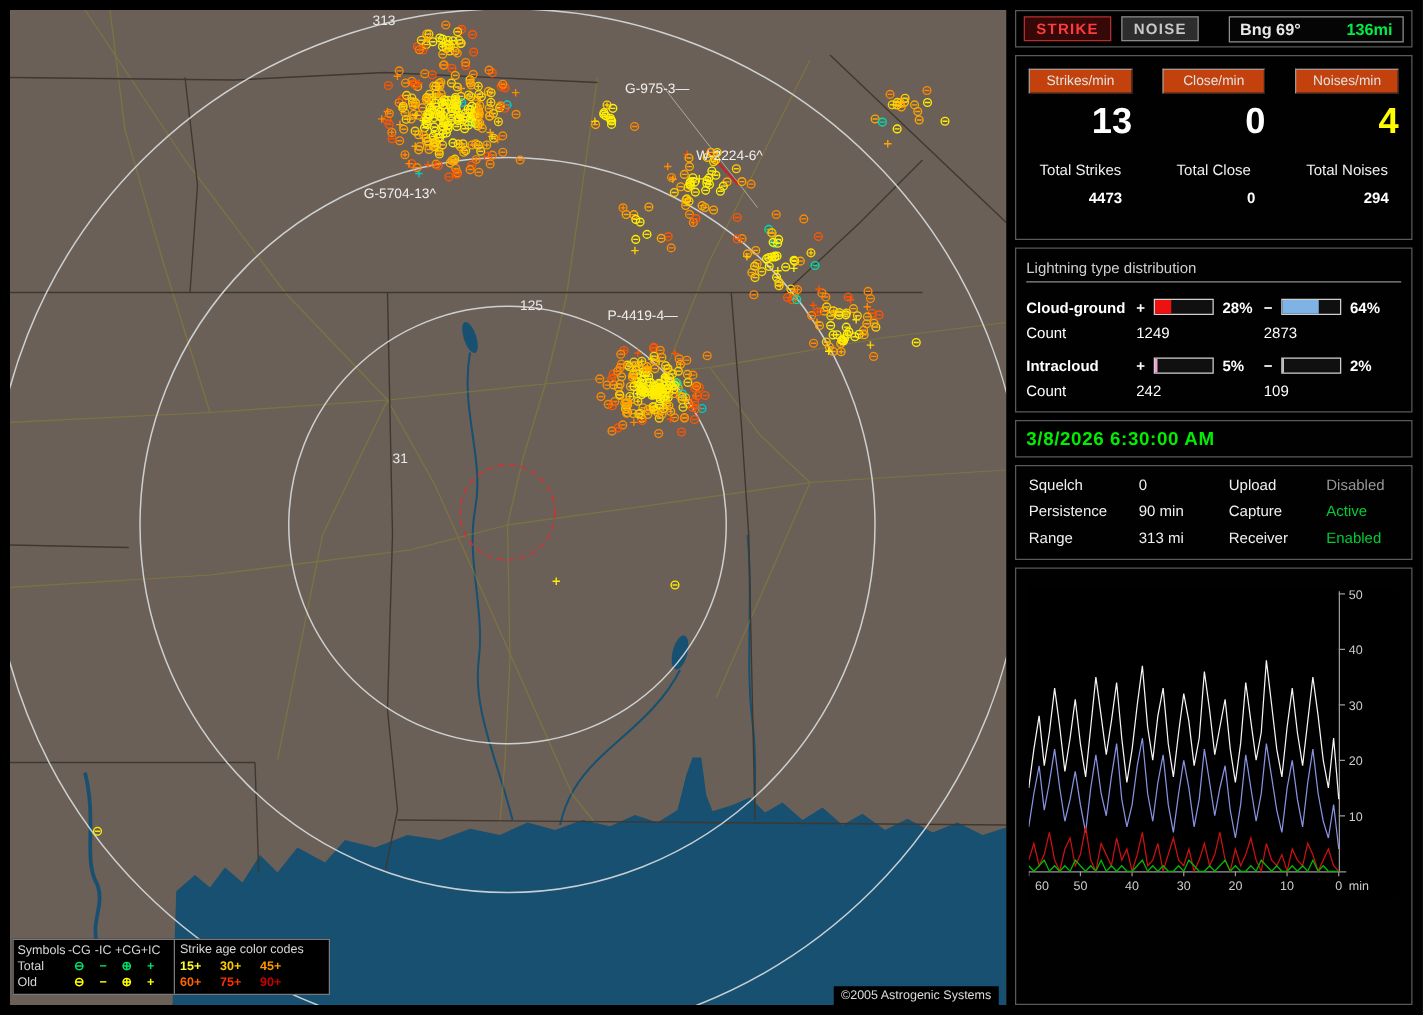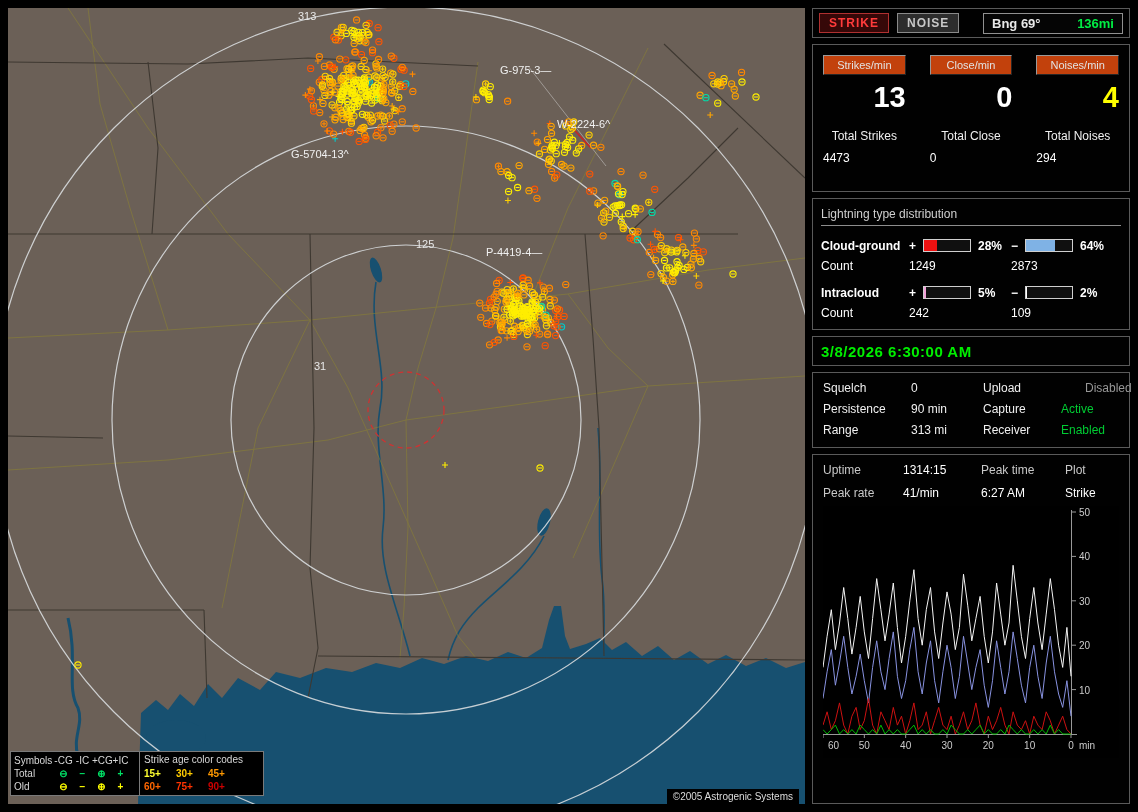--- a/index.html
+++ b/index.html
@@ -39,40 +39,40 @@
     justify-content:space-between;width:122px;padding:2px 8px;font-weight:bold;font-size:13px;}
   .bearing .rng{color:#00ee44;}
 
   #p-rates{height:148px;padding:10px 8px 6px;}
   .rate-grid{display:grid;grid-template-columns:1fr 1fr 1fr;column-gap:24px;padding:0 2px;}
   .rate-btn{background:#c2410c;border:1px solid;border-color:#9a9a9a #262626 #262626 #9a9a9a;
     color:#e2e2e2;font-size:11px;text-align:center;padding:3px 0;}
   .rate-val{font-size:29px;font-weight:bold;text-align:right;margin-top:6px;color:#fff;}
   .rate-val.yellow{color:#ffff00;}
   .rate-total-label{text-align:center;margin-top:15px;font-size:12px;color:#f0f0f0;}
-  .rate-total-val{text-align:left;padding-right:8px;margin-top:8px;color:#fff;}
+  .rate-total-val{text-align:right;padding-right:8px;margin-top:8px;color:#fff;font-weight:bold;}
 
   #p-dist{height:132px;padding:8px 8px 4px;}
   .dist-title{color:#cfcfcf;padding-bottom:4px;border-bottom:1px solid #8d8d8d;margin-bottom:9px;}
   .dist-row{display:grid;grid-template-columns:88px 14px 50px 38px 14px 50px 1fr;align-items:center;height:21px;}
   .dist-row.ic{margin-top:7px;}
   .dist-label{font-weight:bold;color:#fff;}
   .sign{font-weight:bold;color:#fff;}
   .bar{width:46px;height:11px;border:1px solid #cfcfcf;background:#101010;position:relative;display:inline-block;}
   .bar i{position:absolute;left:0;top:0;bottom:0;display:block;}
   .pct{font-weight:bold;color:#fff;padding-left:5px;}
   .count-row{display:grid;grid-template-columns:88px 102px 1fr;align-items:center;height:19px;color:#fff;}
 
   #p-clock{height:30px;display:flex;align-items:center;padding:0 8px;color:#00ee00;
     font-weight:bold;font-size:15px;letter-spacing:.5px;}
 
   #p-settings{height:76px;padding:8px 10px;}
   .set-grid{display:grid;grid-template-columns:88px 72px 78px 1fr;row-gap:7px;}
   .set-grid span{color:#f0f0f0;}
-  .val-disabled{color:#979797 !important;margin-left:24px;}
+  .val-disabled{color:#979797 !important;}
   .val-active{color:#00cc33 !important;}
 
   #p-status{flex:1;padding:8px 10px 2px;}
   .stat-grid{display:grid;grid-template-columns:80px 78px 84px 1fr;row-gap:9px;}
   .stat-grid .lab{color:#c9c9c9;}
   .stat-grid .val{color:#fff;}
   .trend-head{margin-top:13px;display:flex;gap:16px;}
   .trend-head .lab{color:#c9c9c9;}
   .trend-head .val{color:#fff;}
   #trend-wrap{margin-top:6px;}
@@ -2715,31 +2715,20 @@
         <span class="val-active">Active</span>
 
         <span>Range</span>
         <span>313 mi</span>
         <span>Receiver</span>
         <span class="val-active">Enabled</span>
       </div>
     </div>
 
     <div class="panel" id="p-status">
-      <div class="stat-grid">
-        <span class="lab">Uptime</span>
-        <span class="val">1314:15</span>
-        <span class="lab">Peak time</span>
-        <span class="lab">Plot</span>
-
-        <span class="lab">Peak rate</span>
-        <span class="val">41/min</span>
-        <span class="val">6:27 AM</span>
-        <span class="val">Strike</span>
-      </div>
       <div id="trend-wrap">
         <svg id="trend" width="296" height="252" viewBox="0 0 296 252">
             <line x1="248.5" y1="4" x2="248.5" y2="228" stroke="#999" stroke-width="1"></line>
             <line x1="0" y1="228.5" x2="254" y2="228.5" stroke="#999" stroke-width="1"></line>
             <line x1="248" y1="5.999999999999972" x2="253" y2="5.999999999999972" stroke="#999"></line>
             <text x="256" y="9.999999999999972" fill="#cccccc" font-size="10">50</text>
             <line x1="248" y1="50.39999999999998" x2="253" y2="50.39999999999998" stroke="#999"></line>
             <text x="256" y="54.39999999999998" fill="#cccccc" font-size="10">40</text>
             <line x1="248" y1="94.79999999999998" x2="253" y2="94.79999999999998" stroke="#999"></line>
             <text x="256" y="98.79999999999998" fill="#cccccc" font-size="10">30</text>

